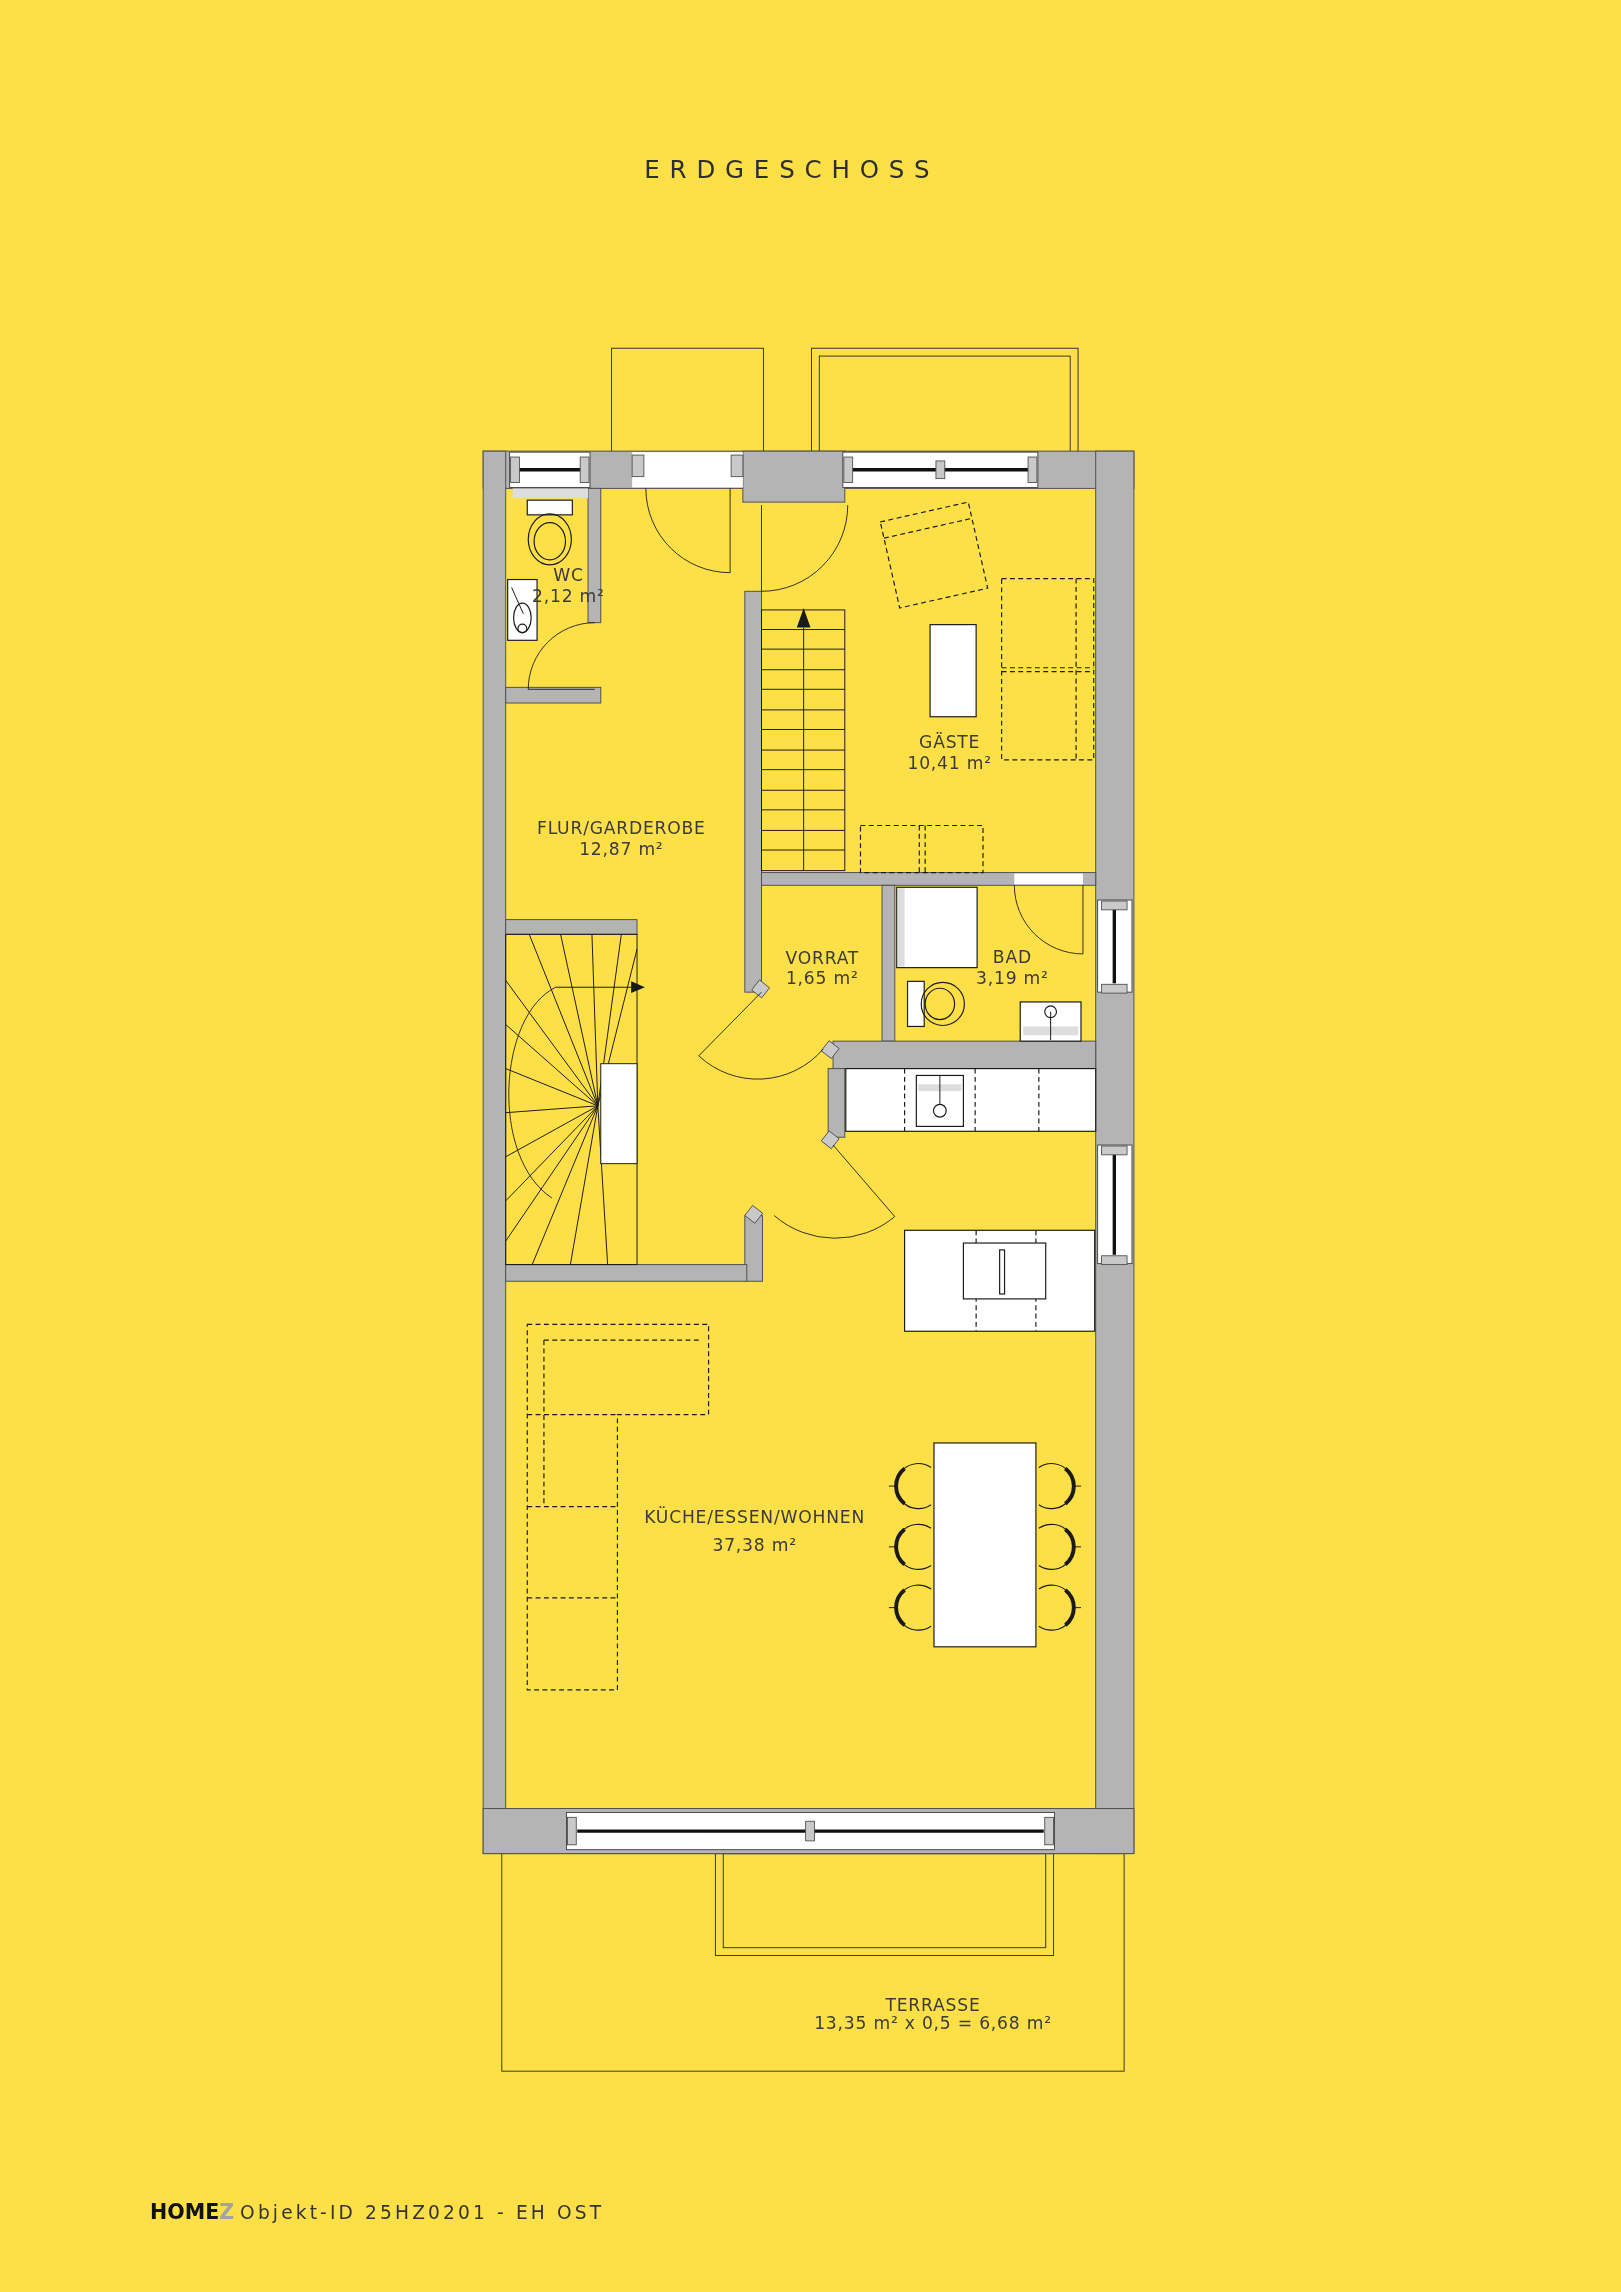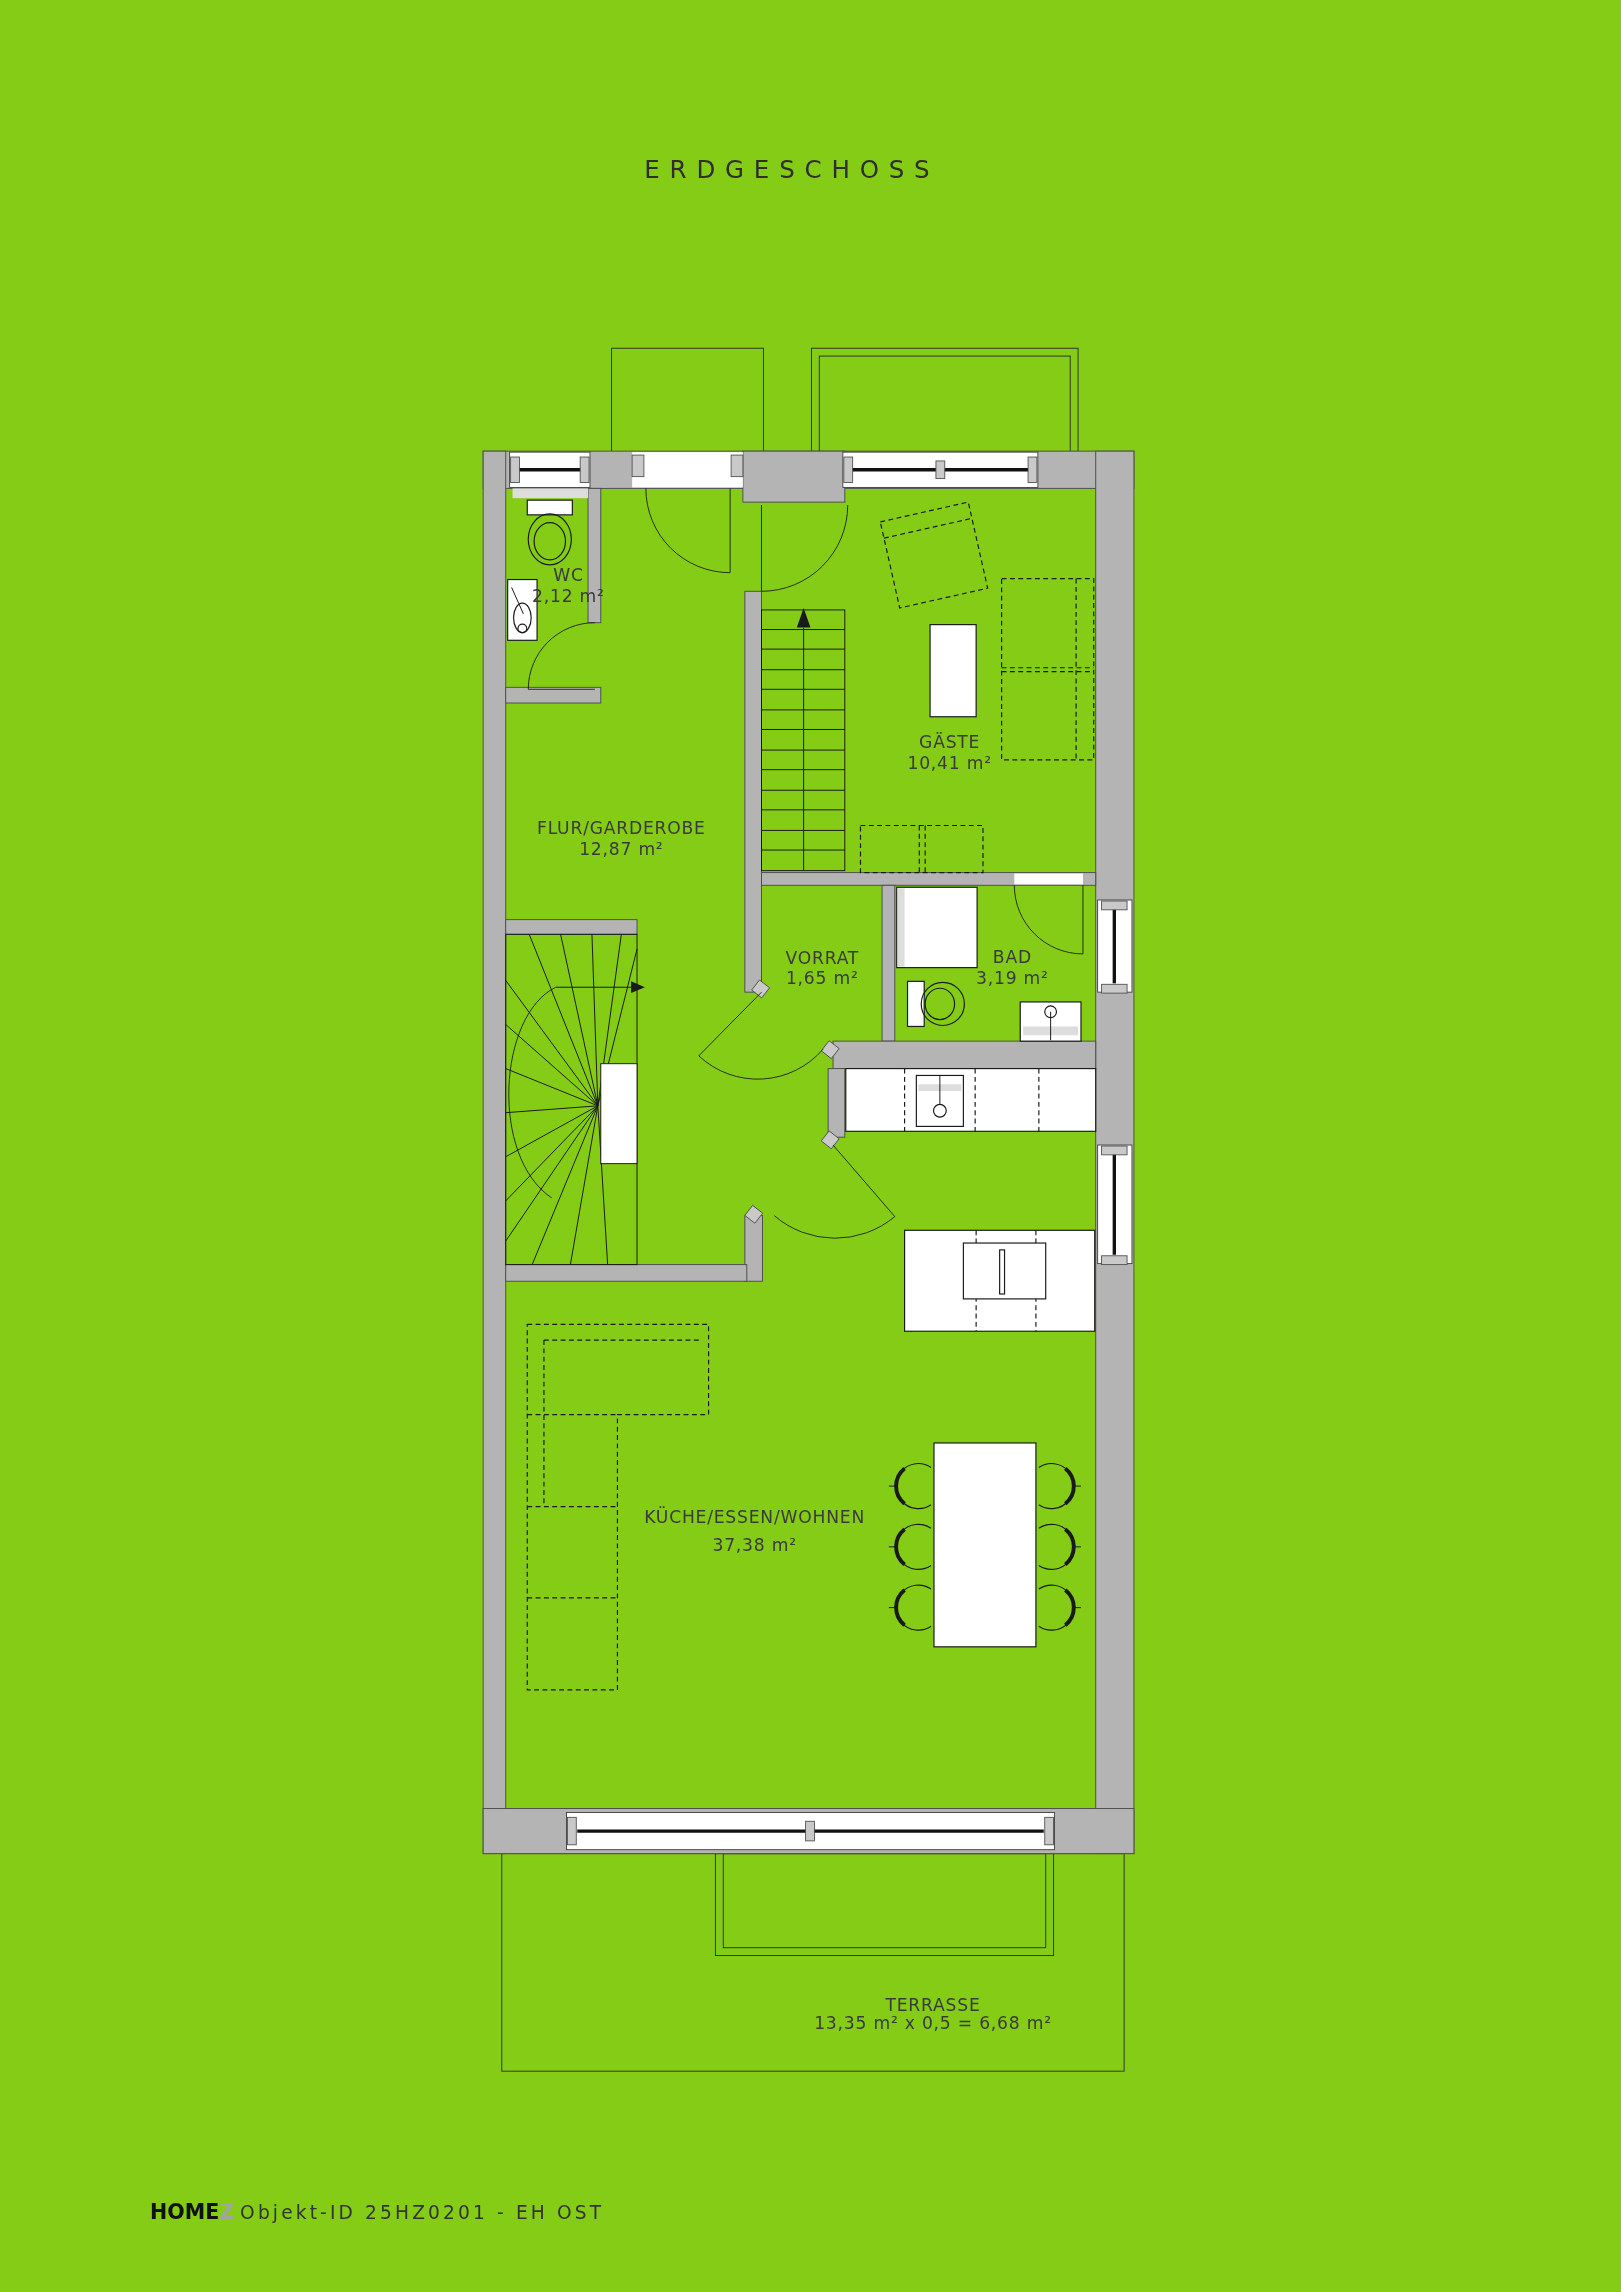--- a/index.html
+++ b/index.html
@@ -1,16 +1,16 @@
 <!DOCTYPE html>
 <html><head>
 <meta charset="utf-8">
 <style>
   html,body{margin:0;padding:0;background:#fff;}
-  #page{position:relative;width:1621px;height:2293px;background:#84cc16;overflow:hidden;}
+  #page{position:relative;width:1621px;height:2293px;background:#fde047;overflow:hidden;}
   svg{position:absolute;left:0;top:0;}
   .w   {fill:#b4b4b4;stroke:#4f4f4f;stroke-width:1;}
   .op  {fill:#ffffff;stroke:#3a3a3a;stroke-width:.9;}
   .glass{stroke:#111;stroke-width:3.4;fill:none;}
   .cap {fill:#c9c9c9;stroke:#4f4f4f;stroke-width:.9;}
   .f   {fill:#ffffff;stroke:#1a1a1a;stroke-width:1.2;}
   .fn  {fill:none;stroke:#1a1a1a;stroke-width:1.2;}
   .fd  {fill:none;stroke:#1a1a1a;stroke-width:1.2;stroke-dasharray:5 3.5;}
   .ln  {stroke:#1a1a1a;stroke-width:1;fill:none;}
   .arc {stroke:#1a1a1a;stroke-width:.9;fill:none;}

